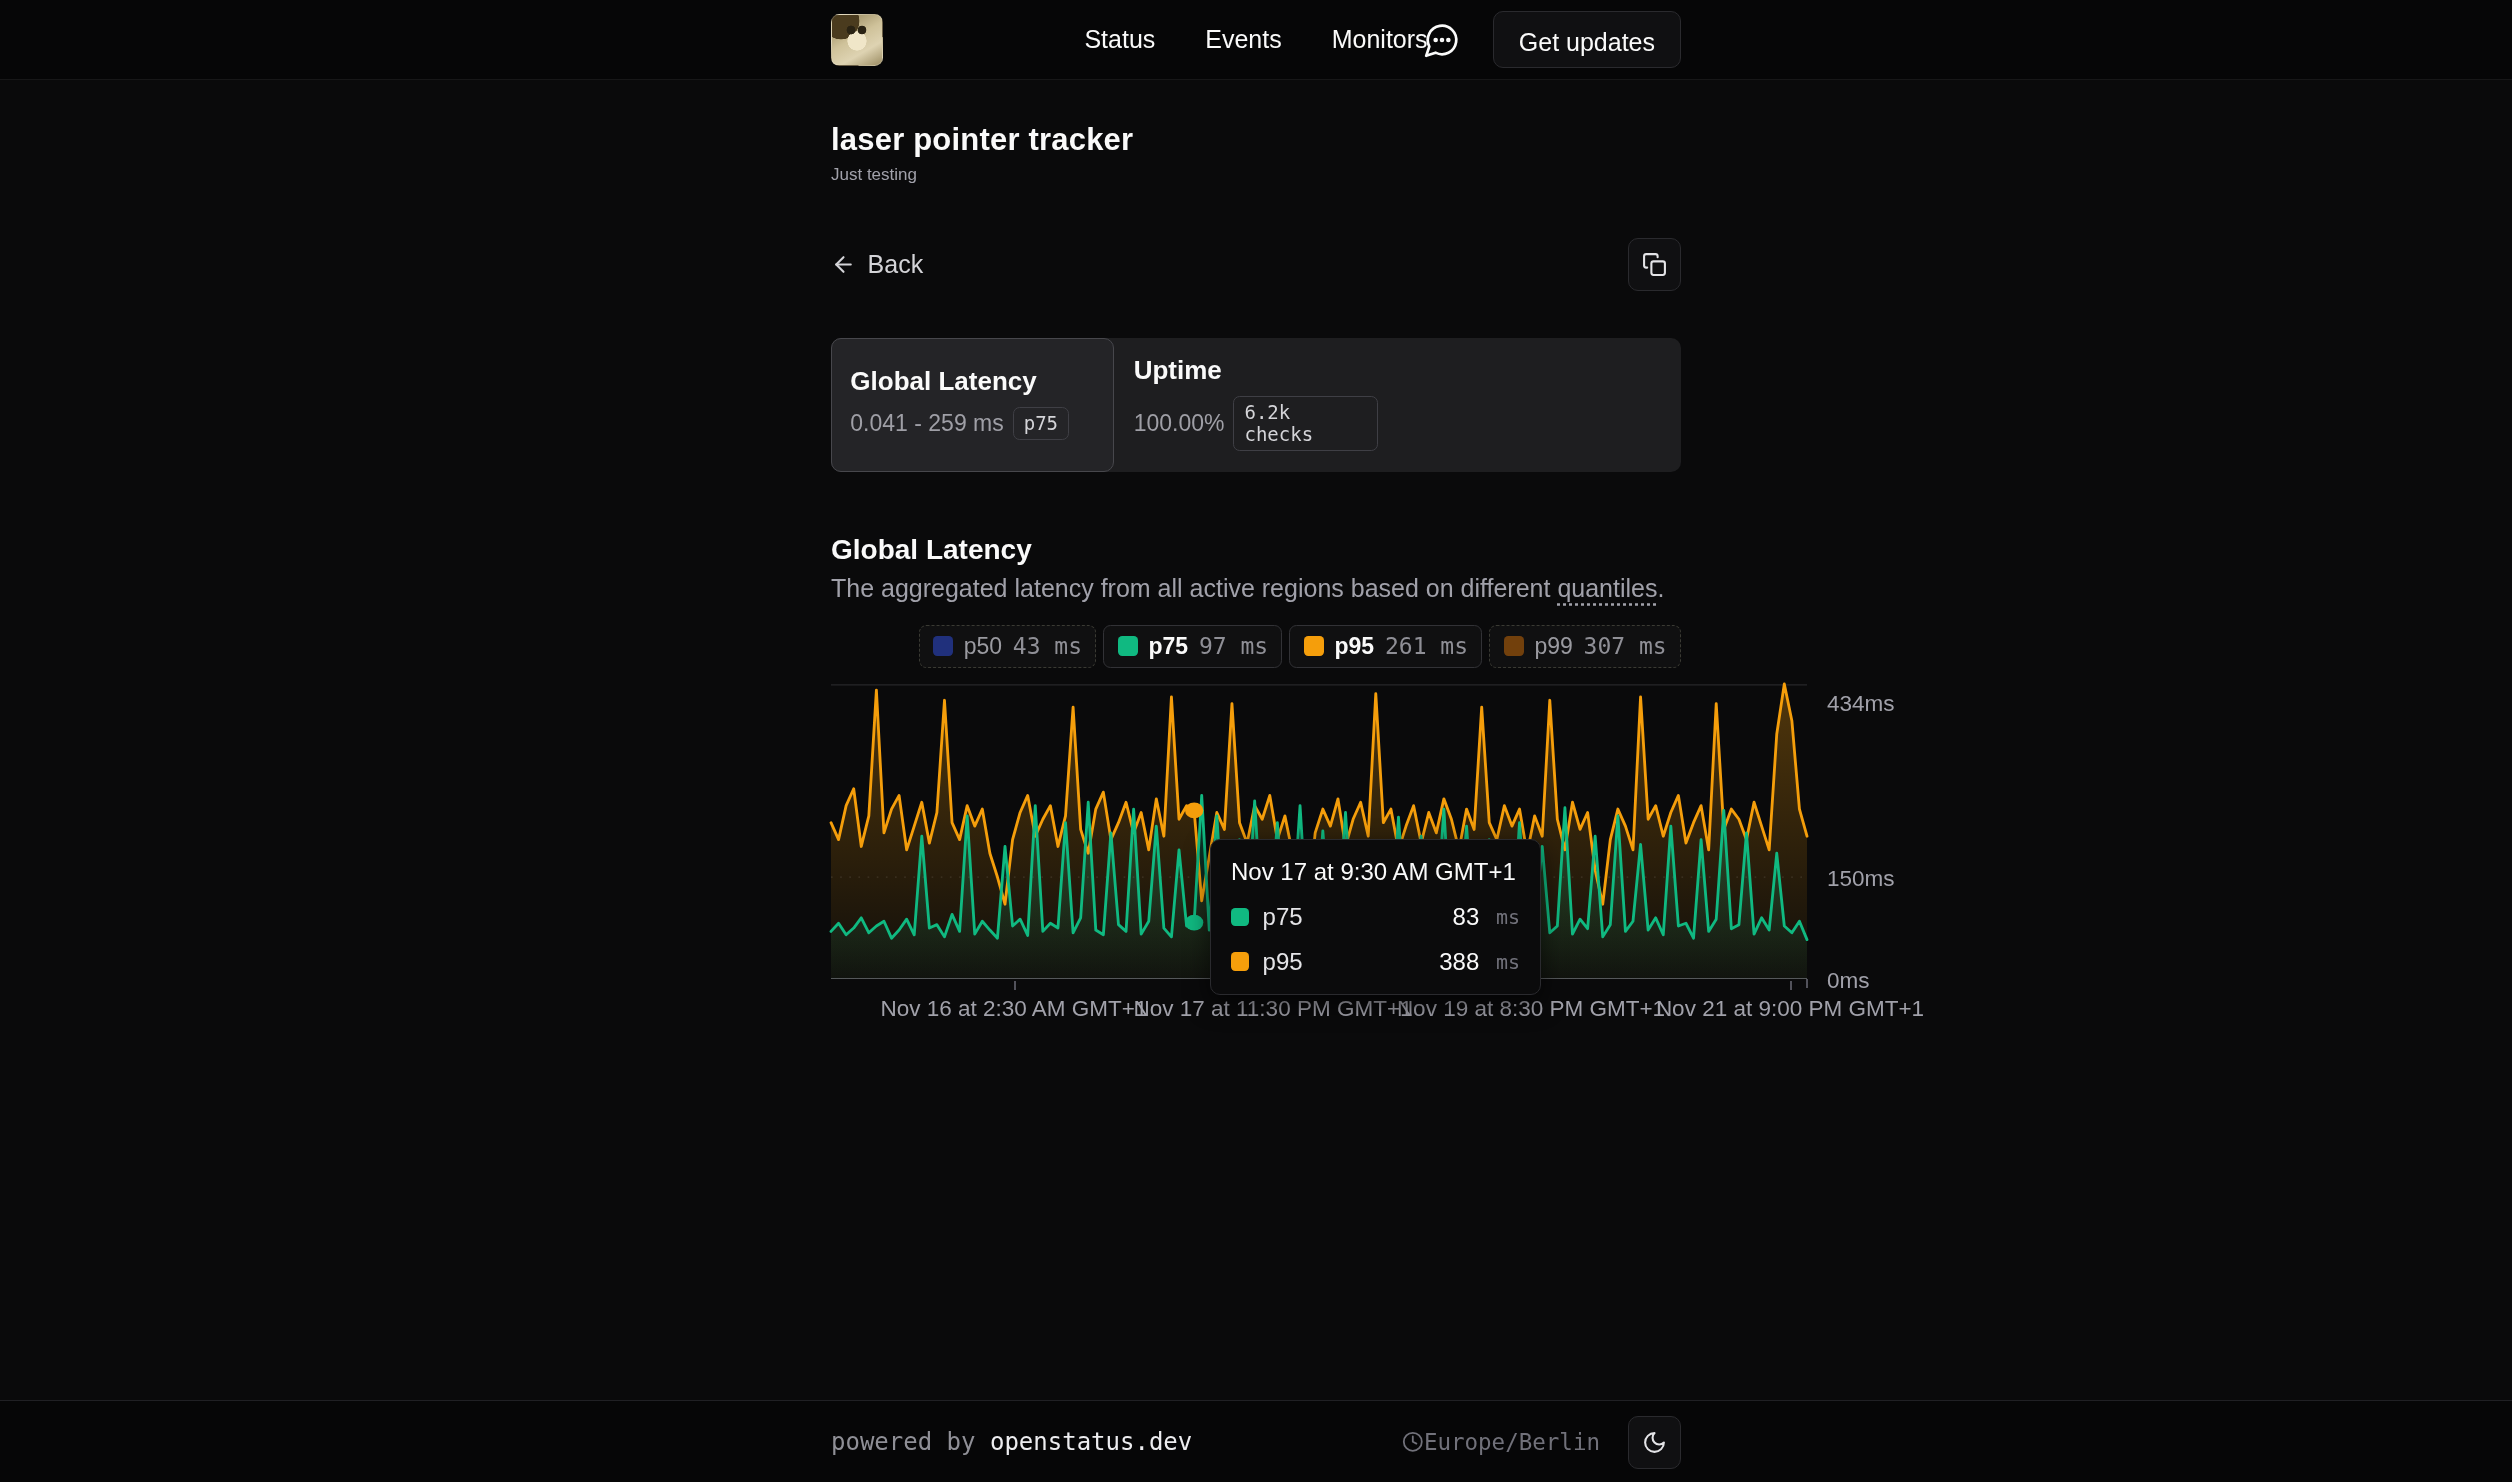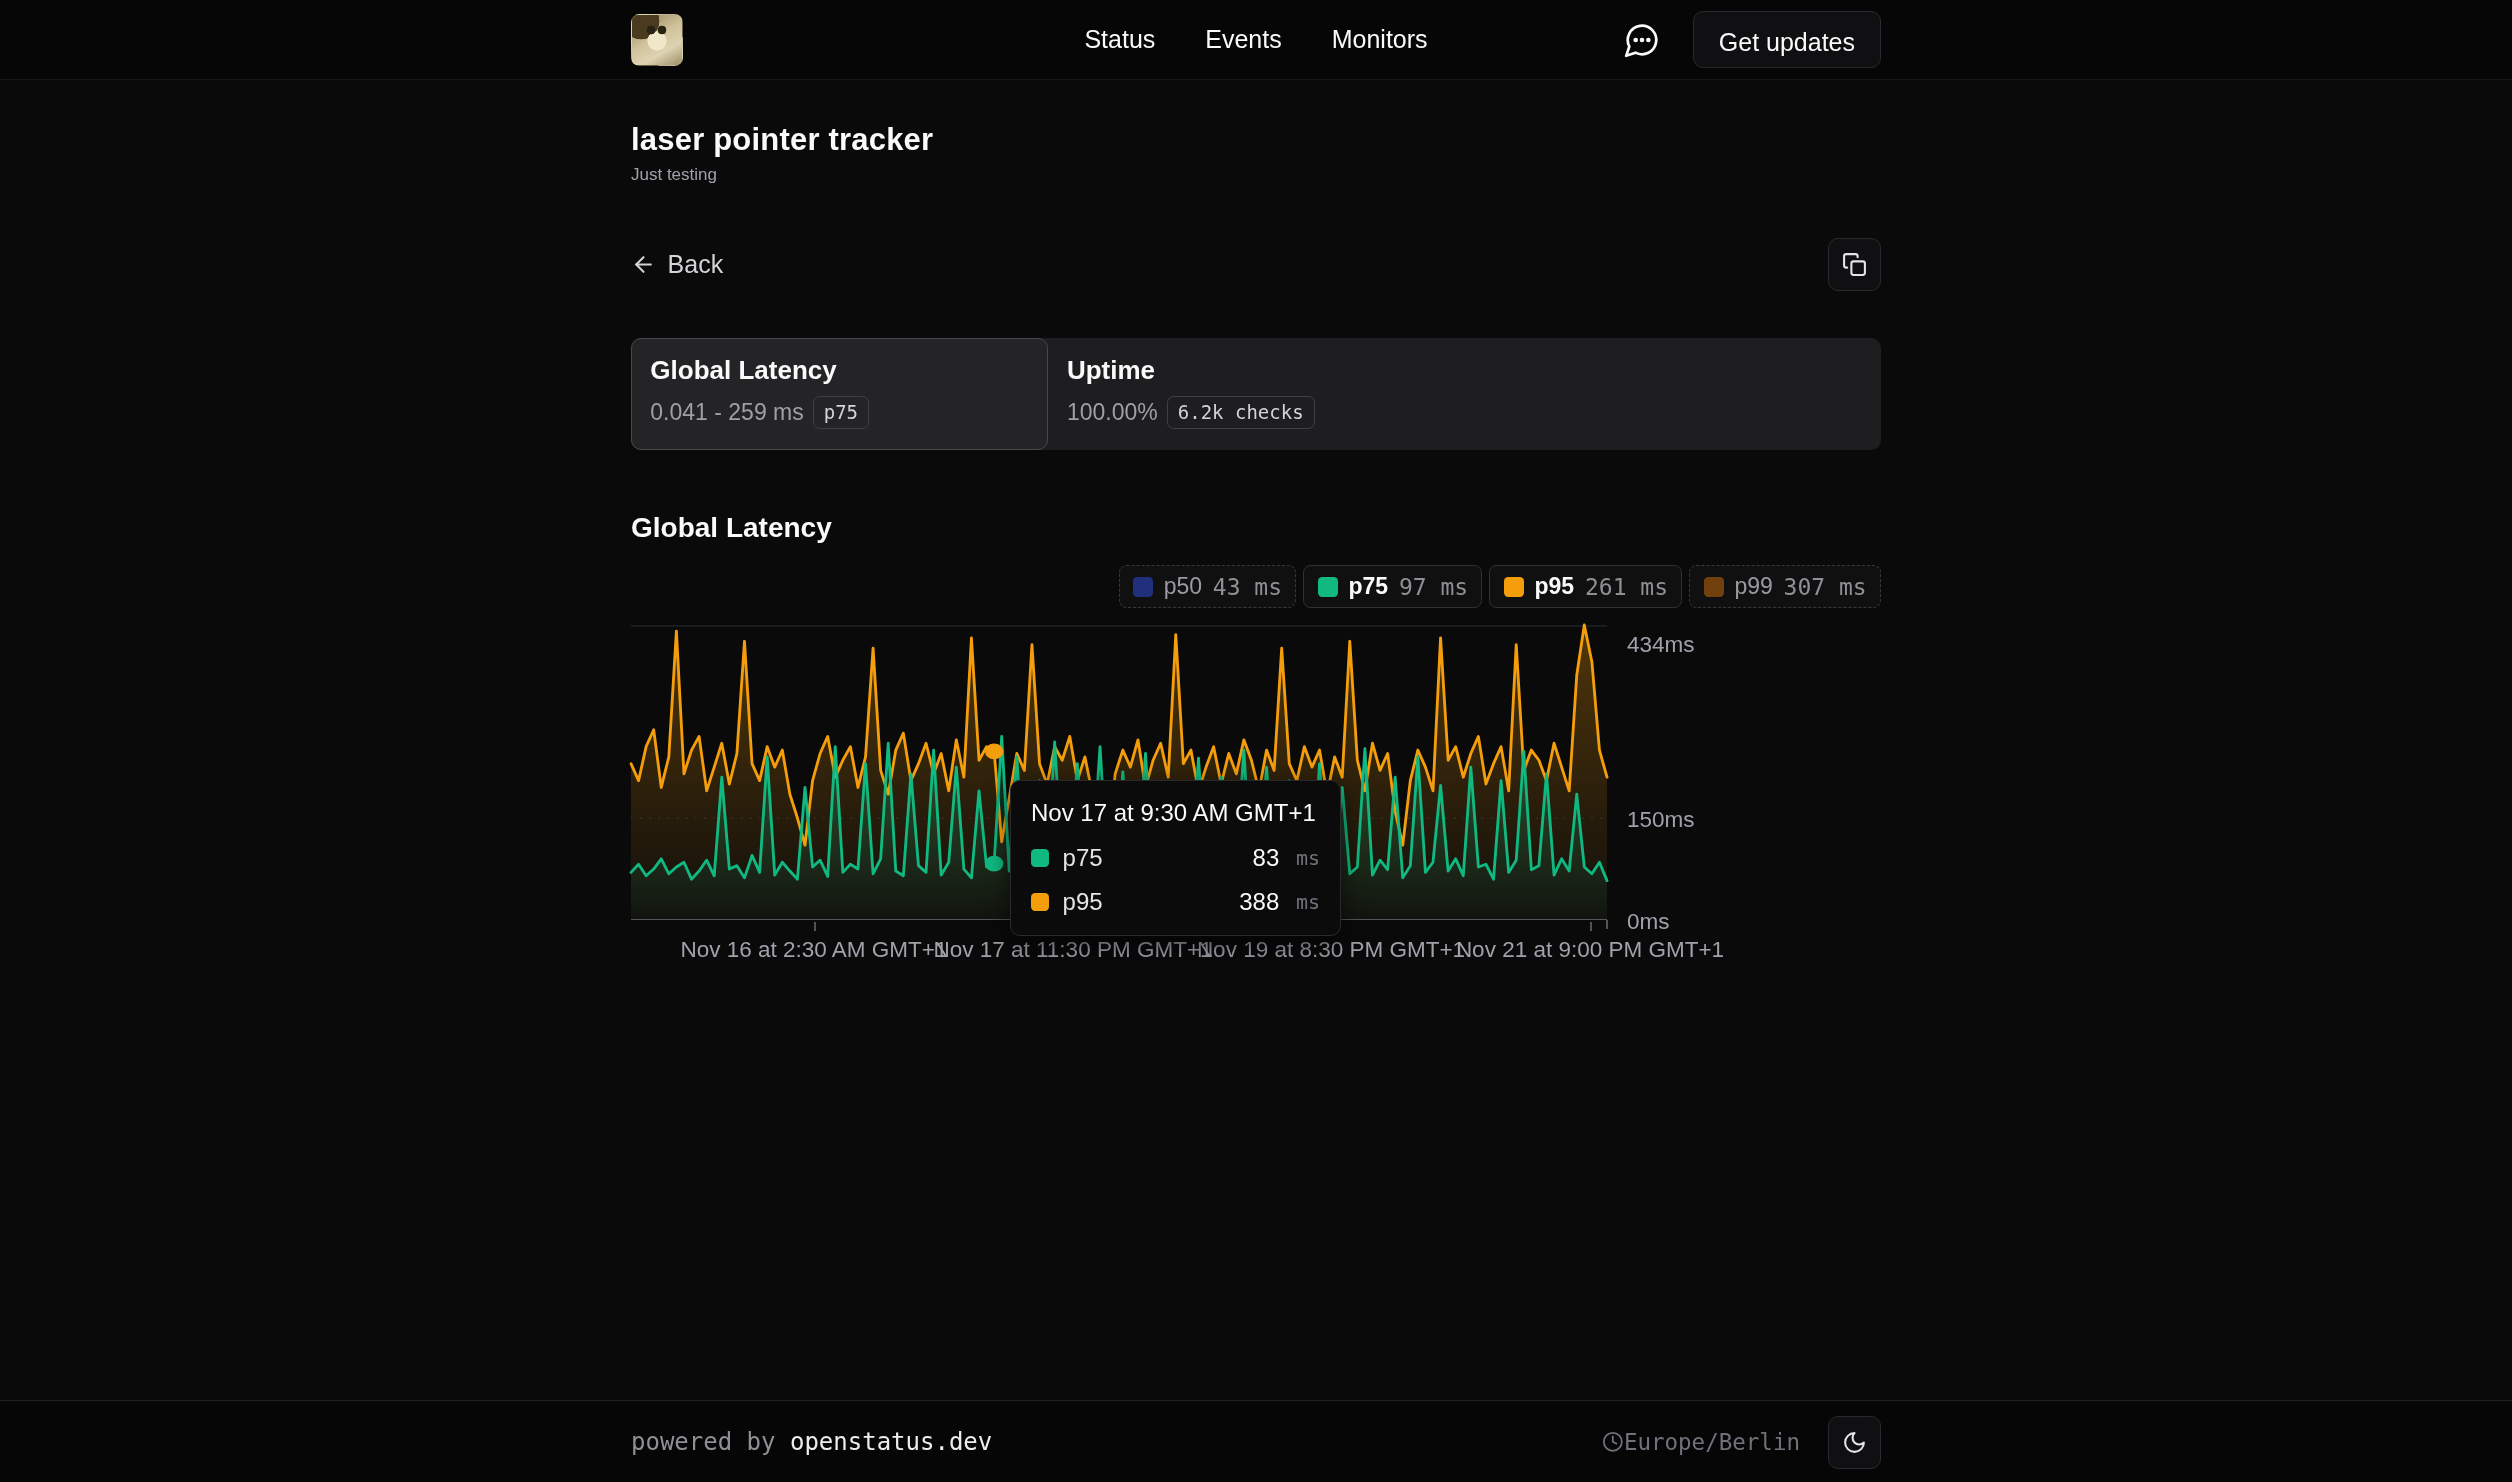--- a/index.html
+++ b/index.html
@@ -4,21 +4,21 @@
 <style>
   * { box-sizing: border-box; margin: 0; padding: 0; }
   html,body { width:2512px; height:1483px; }
   body {
     background:#0a0a0b;
     color:#fafafa;
     font-family:"Liberation Sans", sans-serif;
     display:flex; flex-direction:column;
     overflow:hidden;
   }
-  .container { width:1250px; margin:0 auto; position:relative; }
+  .container { width:850px; margin:0 auto; position:relative; }
 
   
   .nav { height:80px; background:#060607; border-bottom:1.2px solid rgba(255,255,255,.07); flex:none; }
   .nav .container { height:100%; display:flex; align-items:center; }
   .logo {
     width:52px; height:52px; border-radius:8.3px; flex:none;
     border:0.8px solid rgba(255,255,255,.18);
     background:
       radial-gradient(circle at 38% 30%, #2a2313 0 9%, transparent 10%),
       radial-gradient(circle at 60% 30%, #2a2313 0 9%, transparent 10%),
@@ -177,20 +177,21 @@
       <button class="tab">
         <div class="tab-title">Uptime</div>
         <div class="tab-value-row">
           <span class="tab-value">100.00%</span>
           <span class="badge">6.2k checks</span>
         </div>
       </button>
     </div>
 
     <h2 class="section-title">Global Latency</h2>
+    <p class="section-desc"><span>The aggregated latency from all active regions based on different </span><span class="dotted-link">quantiles</span><span>.</span></p>
 
     <div class="legend">
       <button class="chip inactive" id="chip-0">
         <span class="swatch" style="background: rgb(46, 75, 214);"></span>
         <span class="chip-label">p50</span>
         <span class="chip-value">43 ms</span>
       </button>
       <button class="chip" id="chip-1">
         <span class="swatch" style="background: rgb(16, 185, 129);"></span>
         <span class="chip-label">p75</span>

